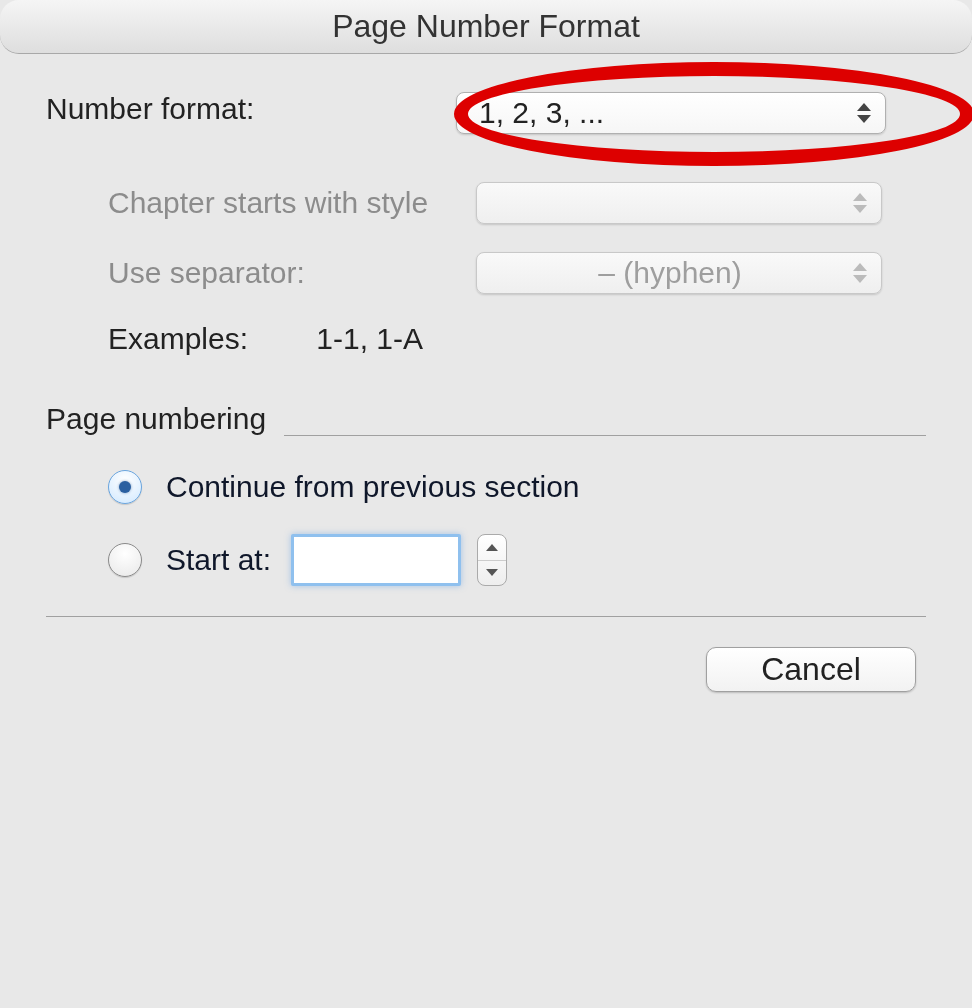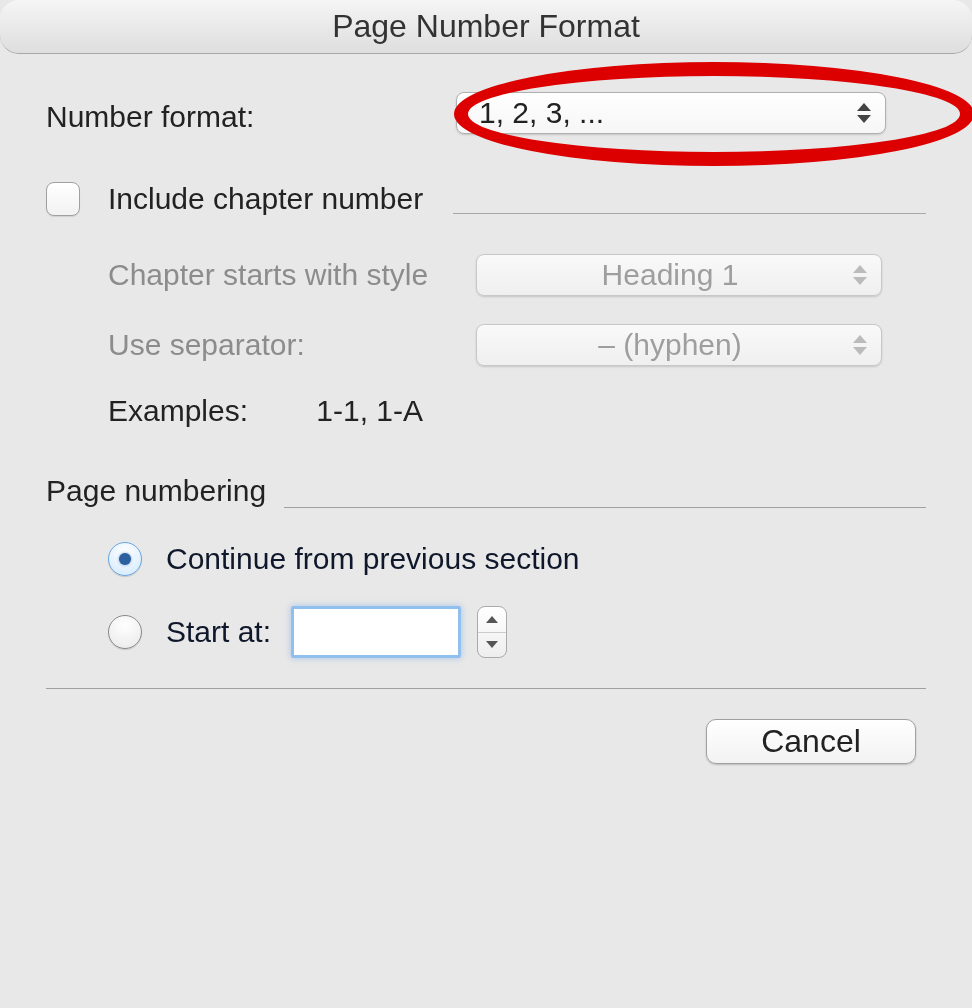--- a/index.html
+++ b/index.html
@@ -20,21 +20,21 @@
       font-size: 32px;
       color: #333;
       font-weight: 400;
       border-radius: 19px;
     }
     .content {
       padding: 38px 46px 20px 46px;
     }
     .row {
       display: flex;
-      align-items: flex-end;
+      align-items: flex-start;
       margin-bottom: 24px;
       position: relative;
     }
     .label {
       font-size: 30px;
       color: #222;
     }
     .popup {
       background: linear-gradient(to bottom, #ffffff, #f6f6f6);
       border: 1px solid #b0b0b0;
@@ -272,30 +272,24 @@
     <div class="popup">
       <span>1, 2, 3, ...</span>
       <span class="popup-arrows">
           <span class="up"></span>
           <span class="down"></span>
         </span>
     </div>
     <div class="red-oval" style="left:408px; top:-30px; width:520px; height:104px;"></div>
   </div>
 
-  <div class="row row-inc">
-    <div class="checkbox"></div>
-    <div class="label">Include chapter number</div>
-    <div class="hr"></div>
-  </div>
 
   <div class="subrow">
     <div class="sublabel">Chapter starts with style</div>
     <div class="popup disabled">
-      <span>Heading 1</span>
       <span class="popup-arrows">
           <span class="up"></span>
           <span class="down"></span>
         </span>
     </div>
   </div>
 
   <div class="subrow">
     <div class="sublabel">Use separator:</div>
     <div class="popup disabled">

